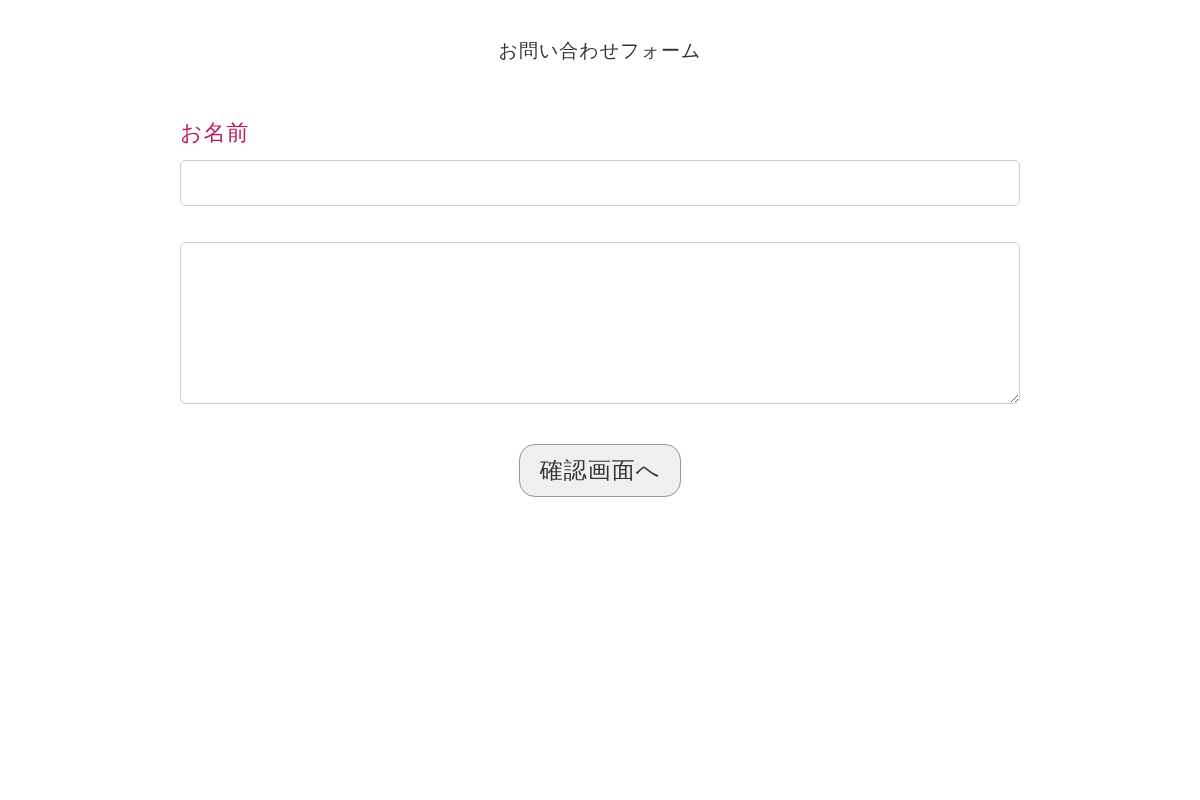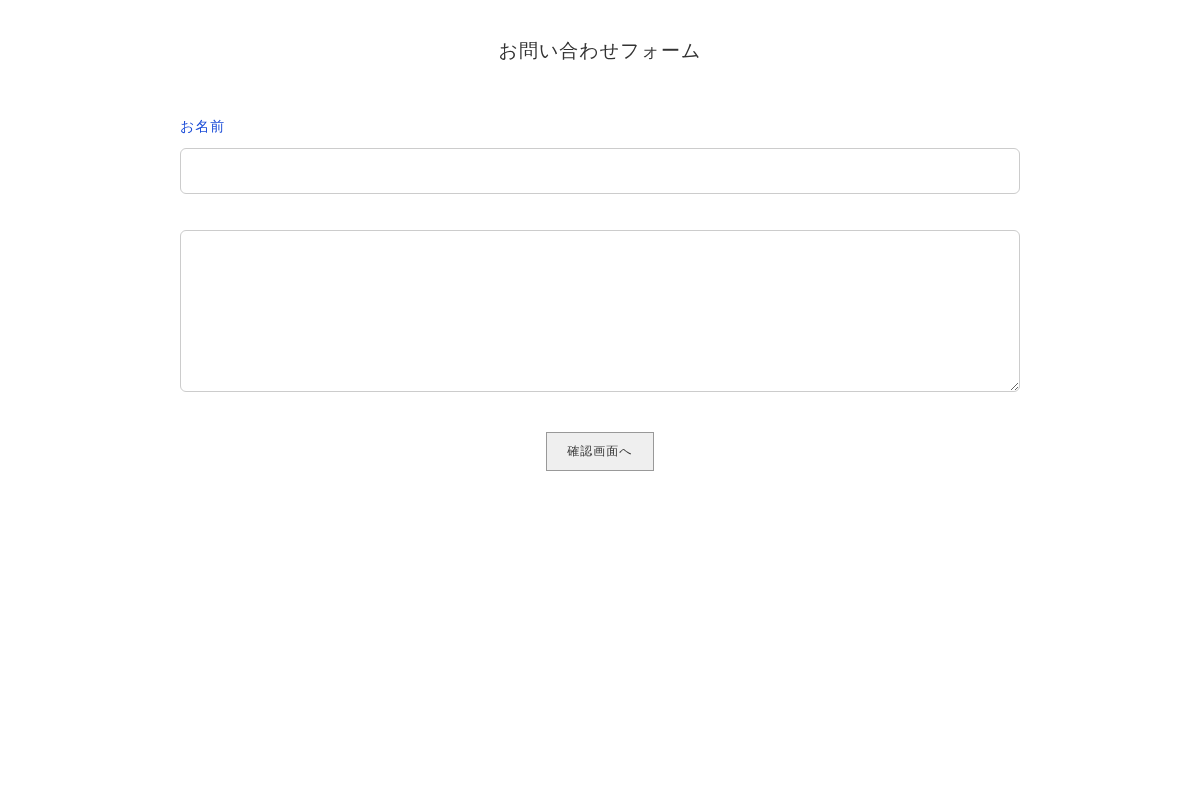--- a/index.html
+++ b/index.html
@@ -25,24 +25,24 @@
       font-weight: 400;
       letter-spacing: 1px;
       color: #333333;
       margin-bottom: 54px;
     }
     .form-group {
       margin-bottom: 36px;
     }
     .form-label {
       display: block;
-      font-size: 14px;
+      font-size: 22px;
       font-weight: 400;
       letter-spacing: 1px;
-      color: #1d4ed8;
+      color: #be185d;
       margin-bottom: 12px;
     }
     .form-input {
       width: 100%;
       height: 46px;
       padding: 8px 12px;
       font-size: 16px;
       border: 1px solid #cccccc;
       border-radius: 6px;
       background: #ffffff;
@@ -60,26 +60,26 @@
       resize: vertical;
       font-family: inherit;
     }
     .button-row {
       text-align: center;
       margin-top: 36px;
     }
     .submit-button {
       display: inline-block;
       padding: 10px 20px;
-      font-size: 12px;
+      font-size: 23px;
       letter-spacing: 1px;
       color: #333333;
       background: #efefef;
       border: 1px solid #999999;
-      border-radius: 0;
+      border-radius: 16px;
       cursor: pointer;
       font-family: inherit;
     }
   </style>
 </head>
 <body>
 
 <div class="container">
   <h1 class="page-title">お問い合わせフォーム</h1>
 

